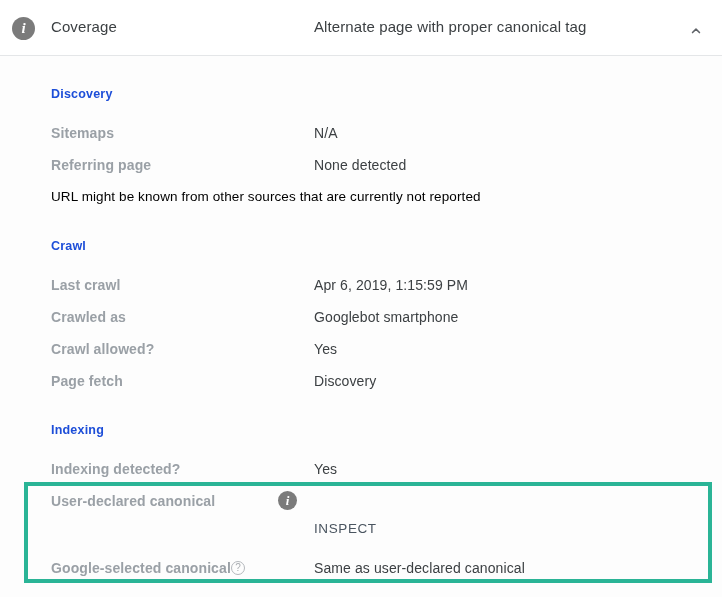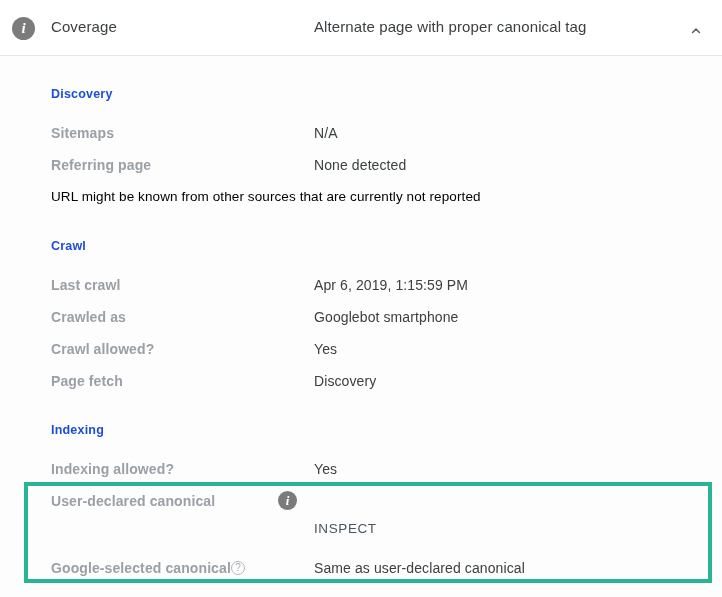--- a/index.html
+++ b/index.html
@@ -235,21 +235,21 @@
     <div class="row-value" style="top:253px;">Googlebot smartphone</div>
 
     <div class="row-label" style="top:285px;">Crawl allowed?</div>
     <div class="row-value" style="top:285px;">Yes</div>
 
     <div class="row-label" style="top:317px;">Page fetch</div>
     <div class="row-value" style="top:317px;">Discovery</div>
 
     <div class="section-title" style="top:367px;">Indexing</div>
 
-    <div class="row-label" style="top:405px;">Indexing allowed?</div>
+    <div class="row-label" style="top:405px;">Indexing detected?</div>
     <div class="row-value" style="top:405px;">Yes</div>
 
     <div class="row-label" style="top:437px;">User-declared canonical</div>
     <div class="inline-info" style="left:278px; top:435px;">
       <span class="glyph">i</span>
     </div>
     <div class="inspect-link" style="top:465px;">INSPECT</div>
 
     <div class="row-label" style="top:504px;">Google-selected canonical</div>
     <div class="help-icon" style="left:231px; top:505px;">

